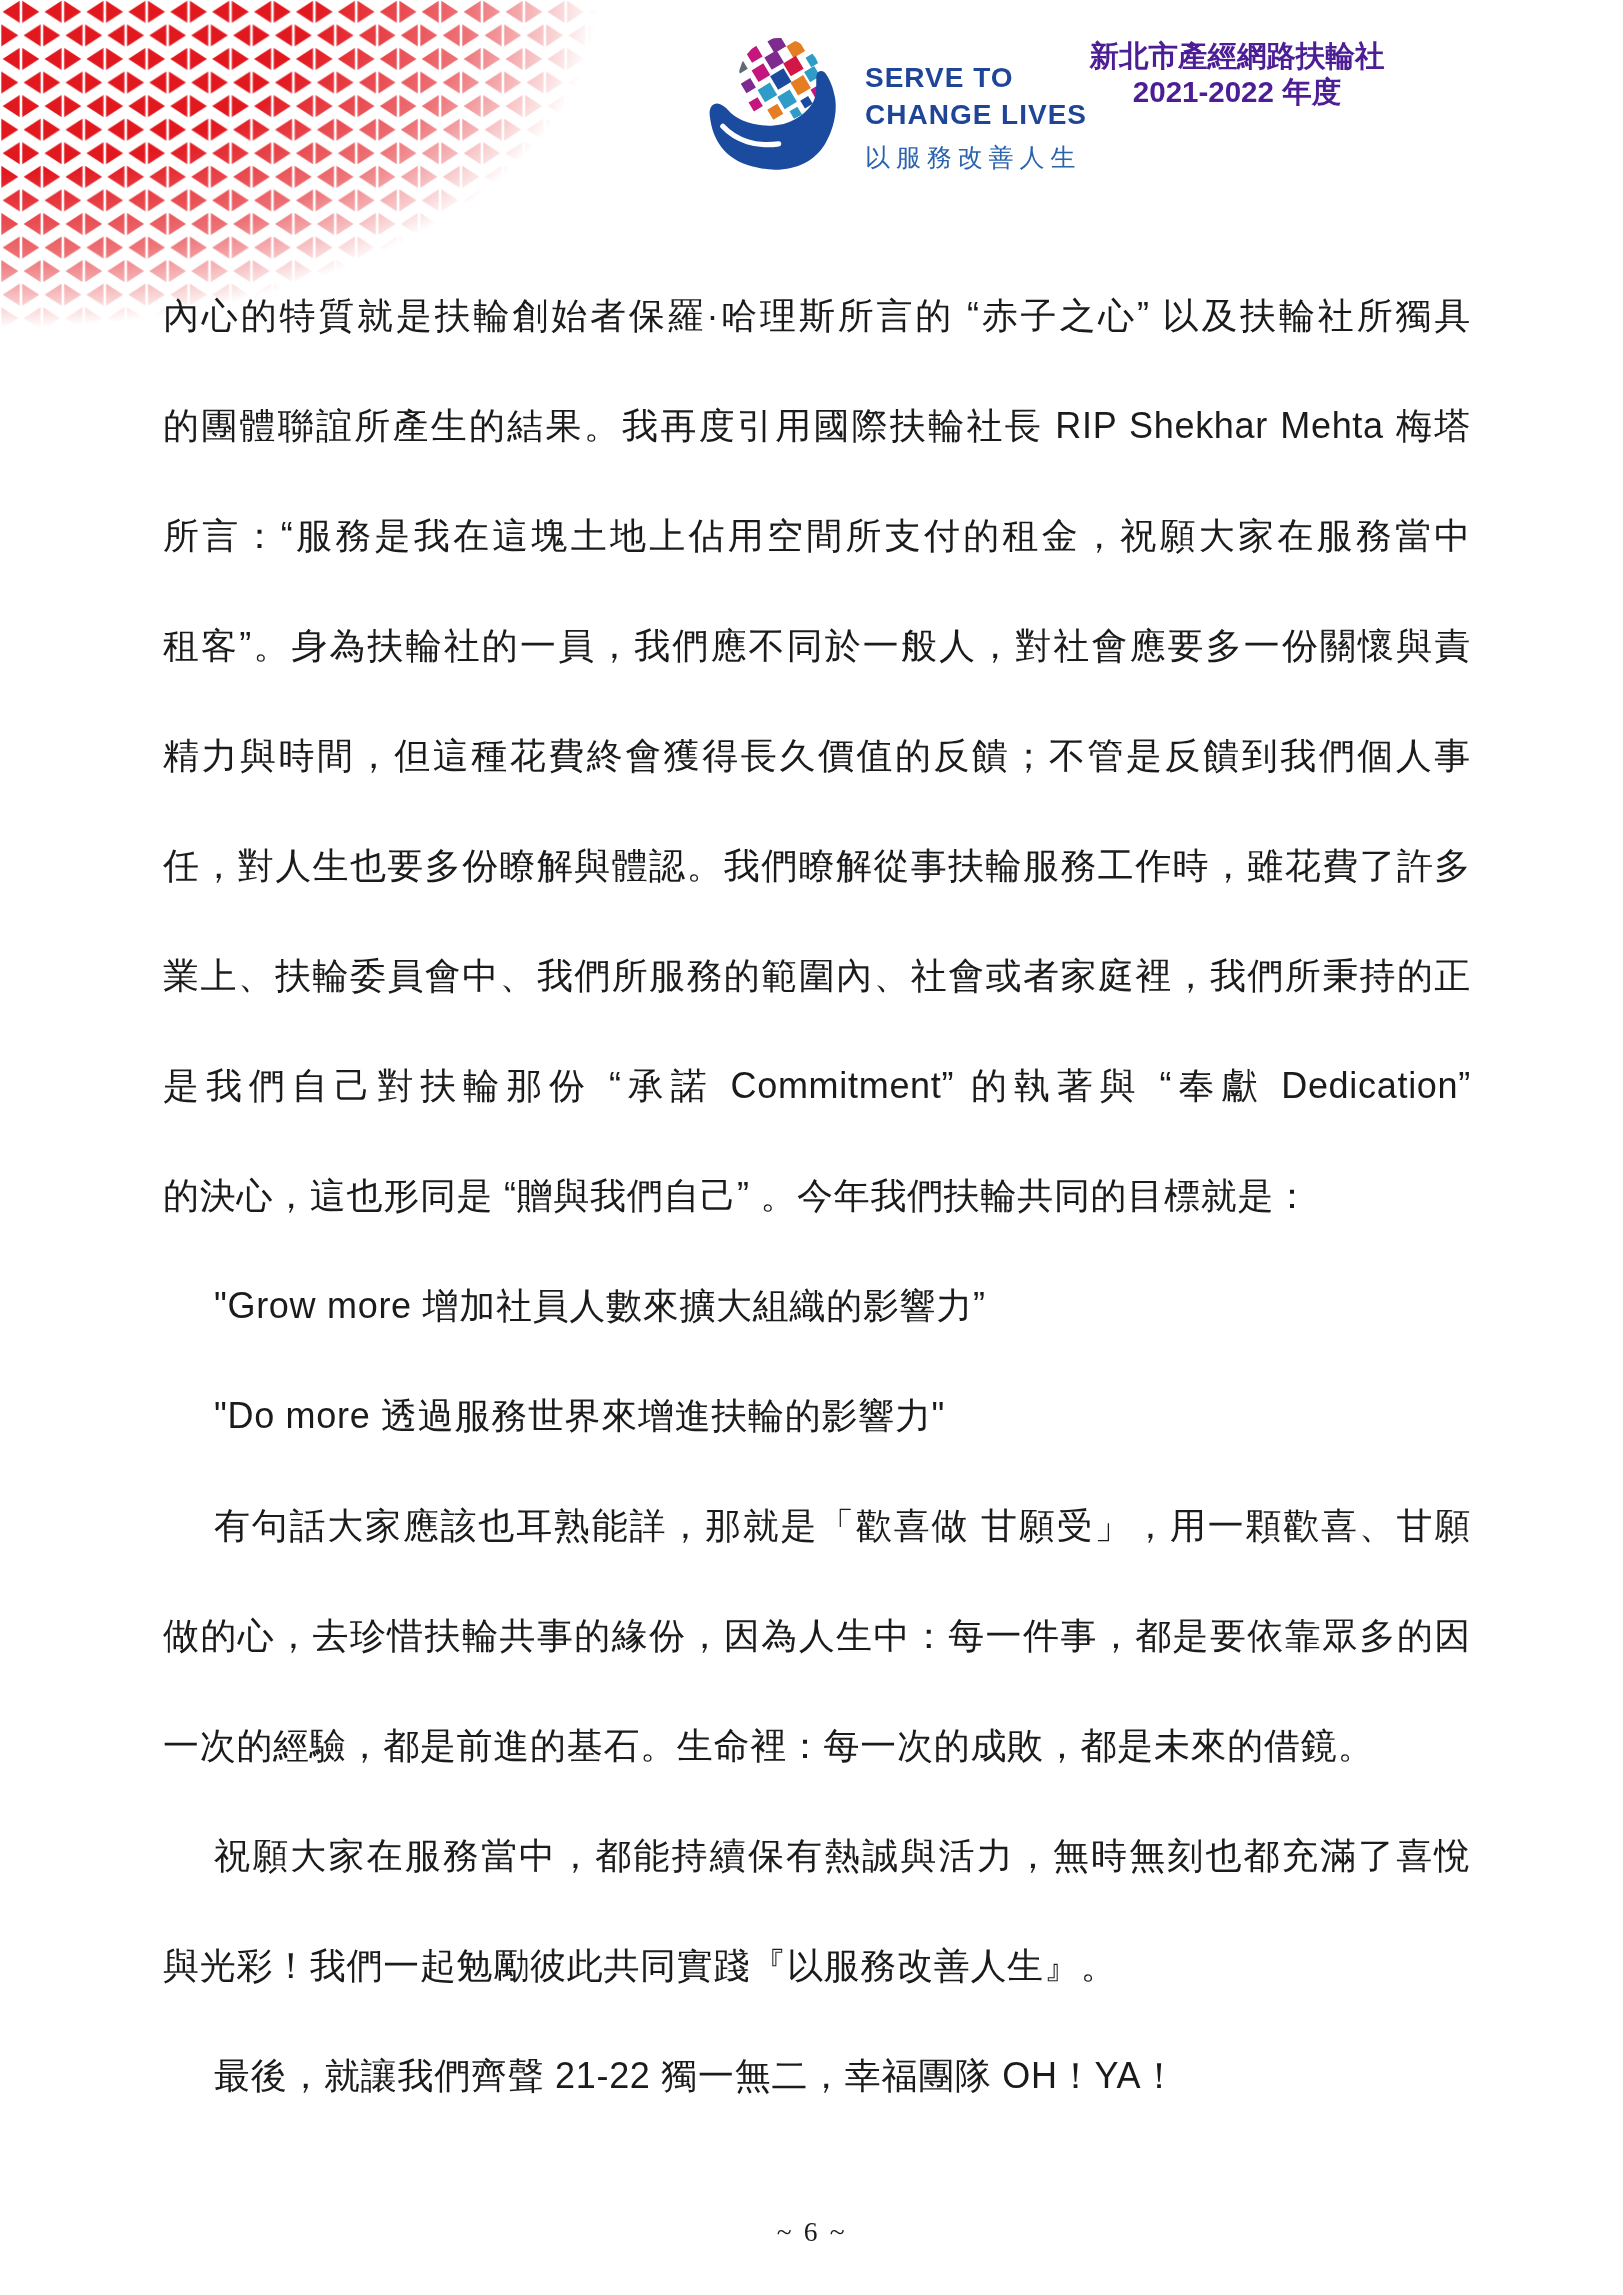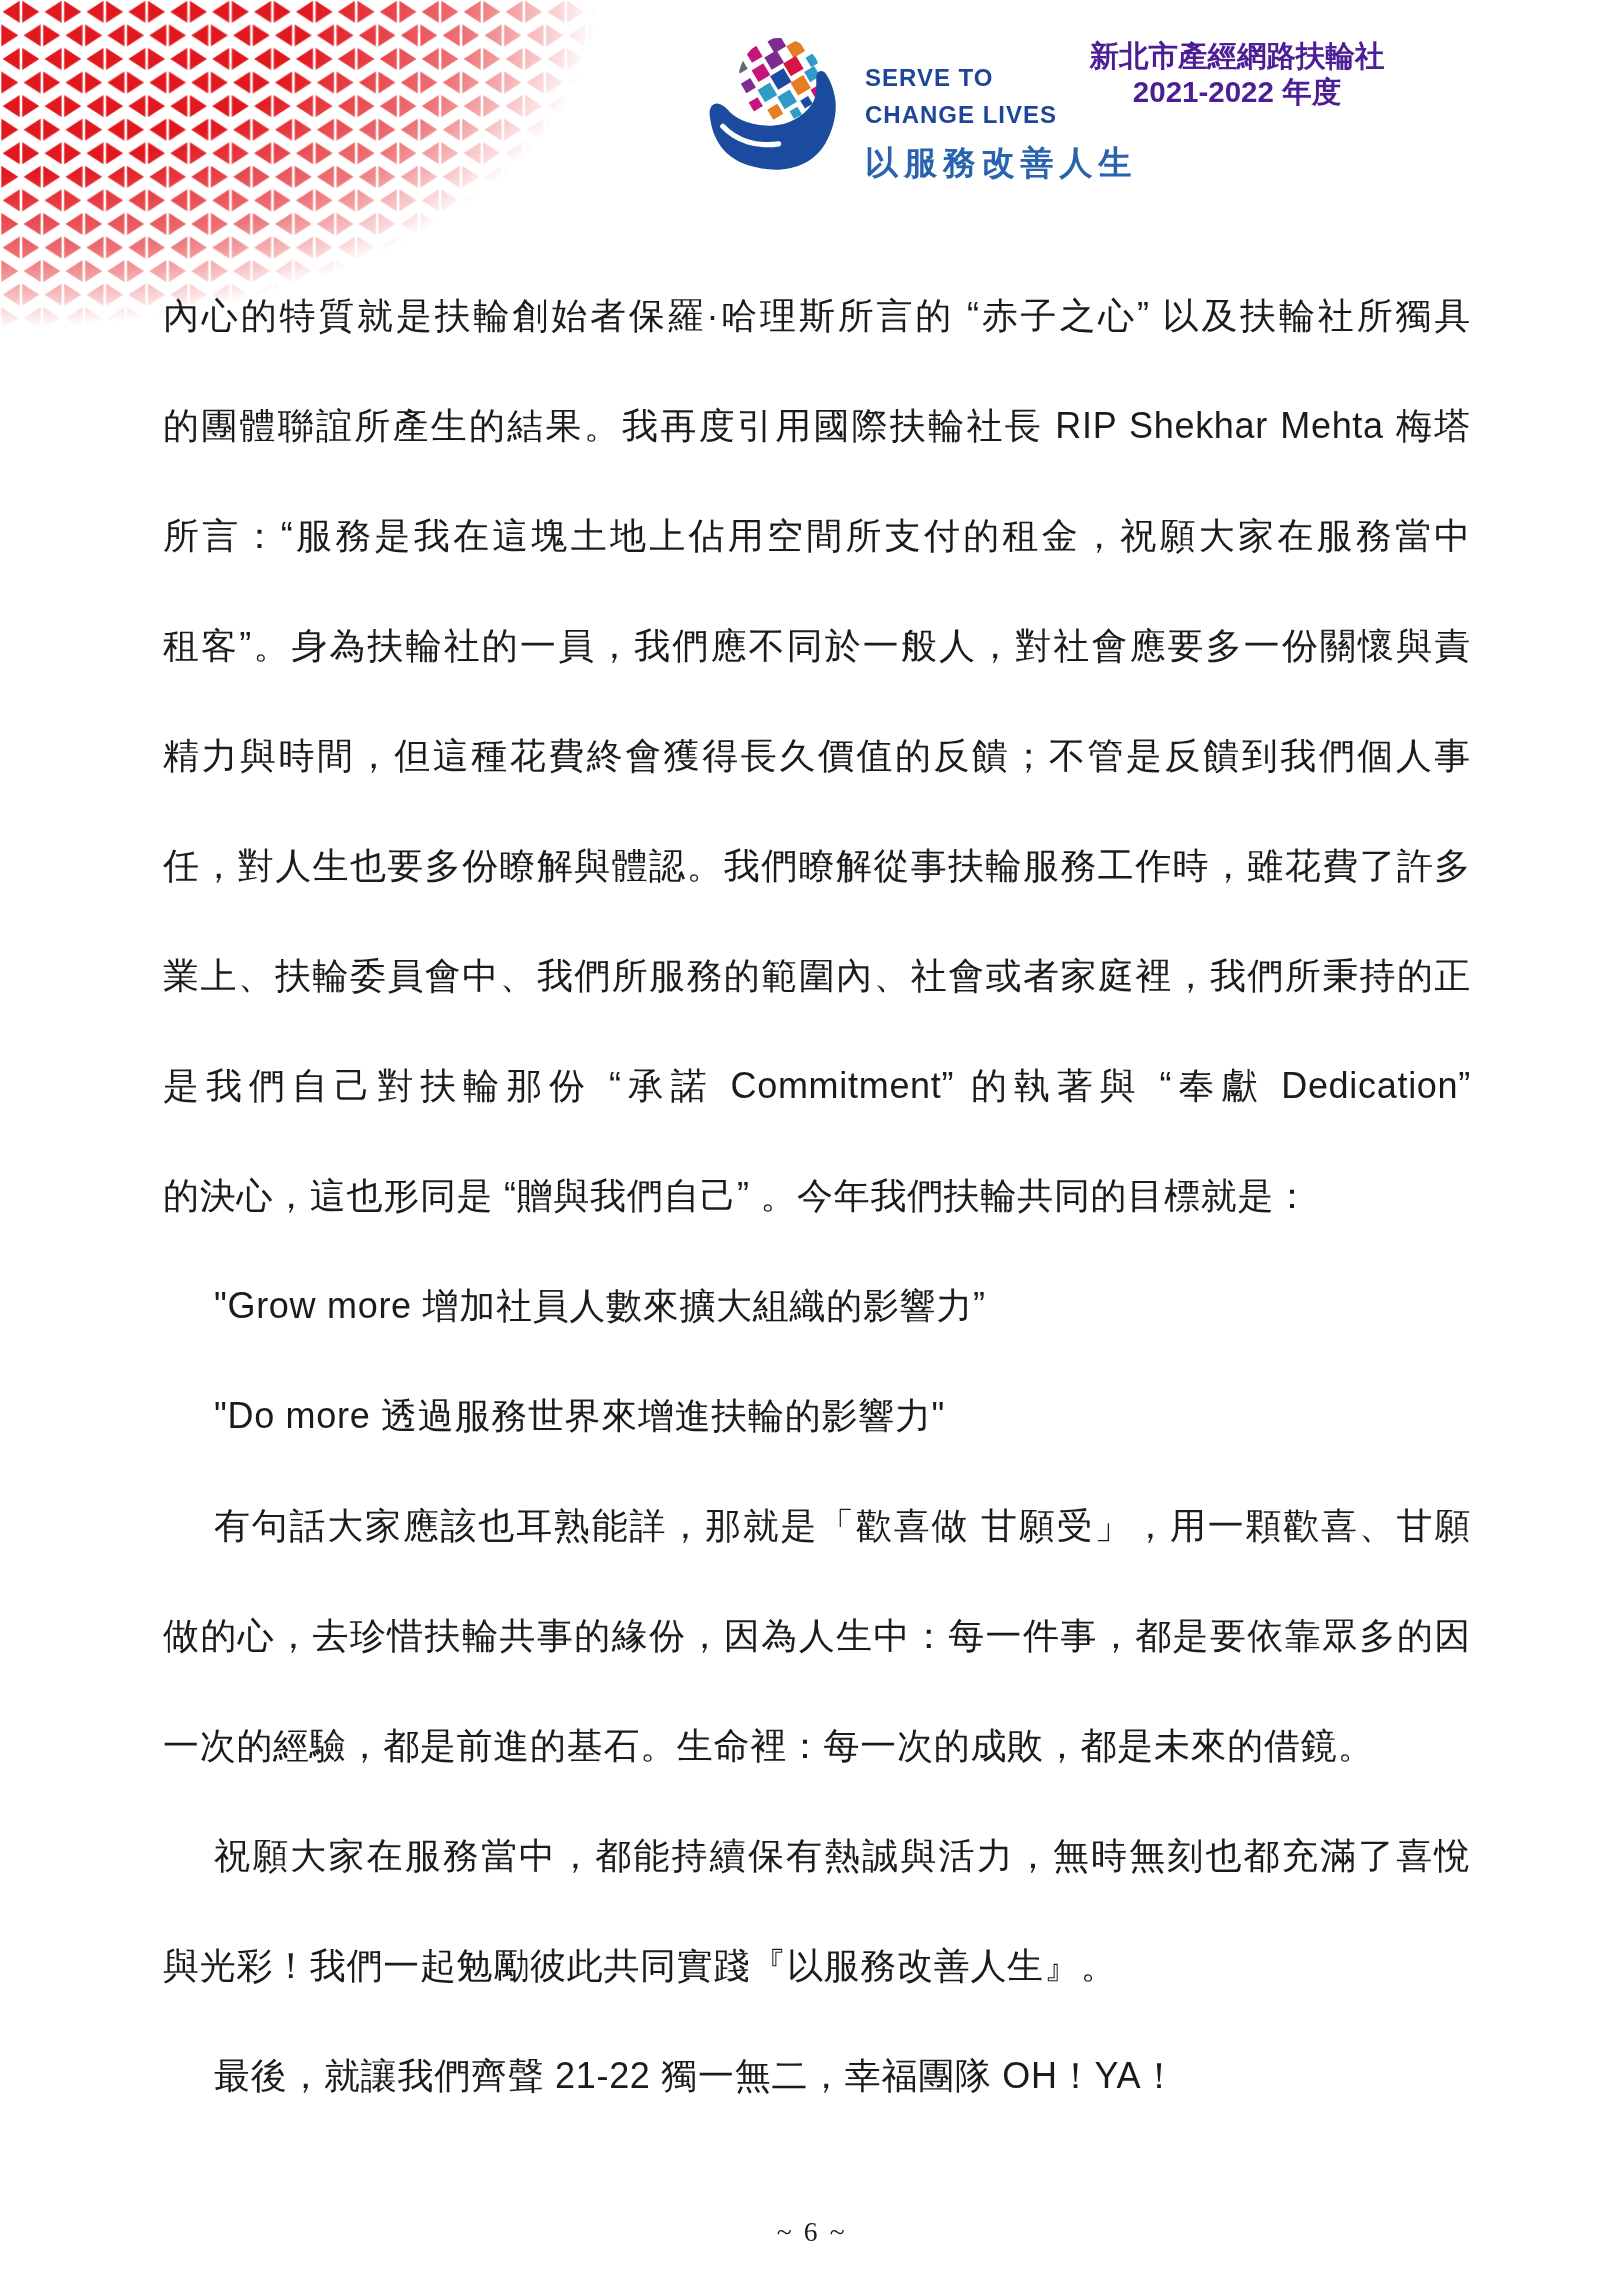--- a/index.html
+++ b/index.html
@@ -10,25 +10,25 @@
     overflow:hidden;
     font-family:"Liberation Sans", sans-serif;
     margin:0 auto;
   }
   
   .pattern-wrap{position:absolute;left:0;top:0;width:609px;height:334px;}
   
   .logo-icon{position:absolute;left:702px;top:34px;width:156px;height:143px;}
   .logo-text{position:absolute;left:865px;top:59px;width:275px;}
   .logo-text .en{
-    font-size:24px;font-weight:700;letter-spacing:1px;
+    font-size:28px;font-weight:700;letter-spacing:1px;
     color:#1e4597;line-height:37px;white-space:nowrap;
   }
   .logo-text .tag{
-    margin-top:7.9px;font-size:33px;font-weight:700;letter-spacing:5.9px;
+    margin-top:7.9px;font-size:25px;font-weight:400;letter-spacing:5.9px;
     color:#2a63ad;white-space:nowrap;
   }
   
   .issue-title{
     position:absolute;left:1021px;top:38px;width:432px;
     text-align:center;color:#4c1d95;
     font-size:29.5px;font-weight:700;line-height:36px;
   }
   .issue-title div{white-space:nowrap;}
   

